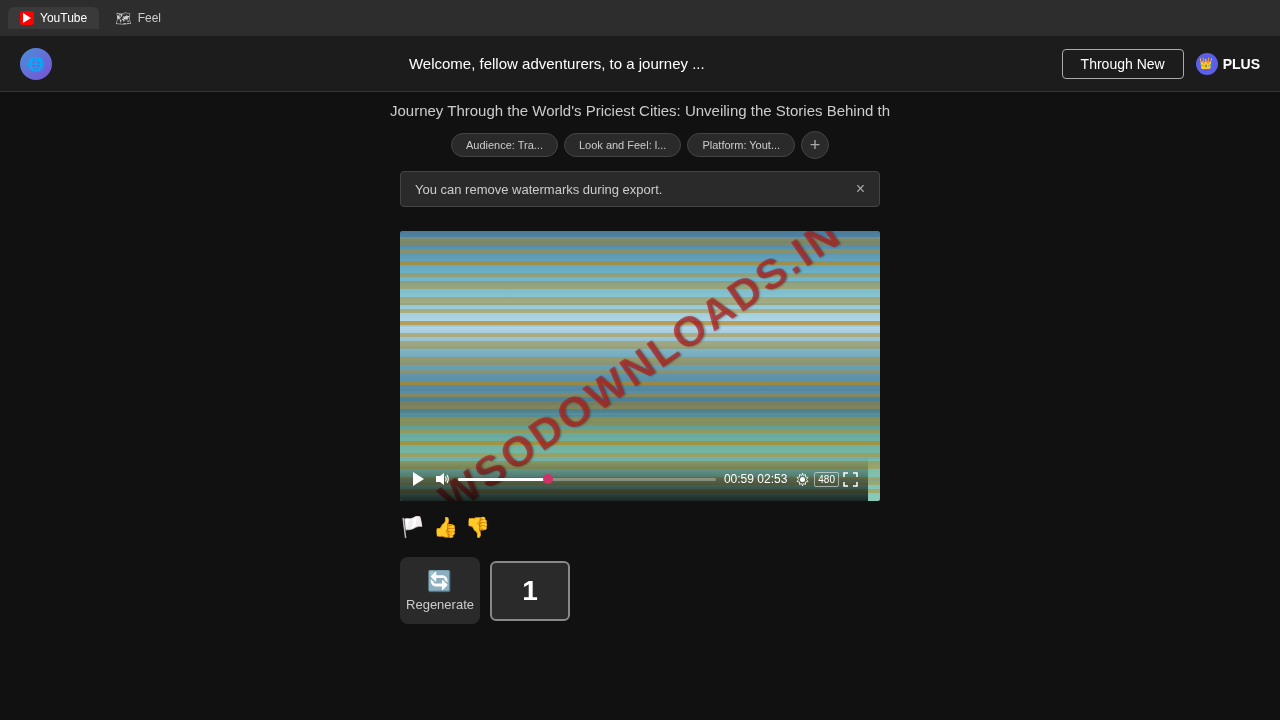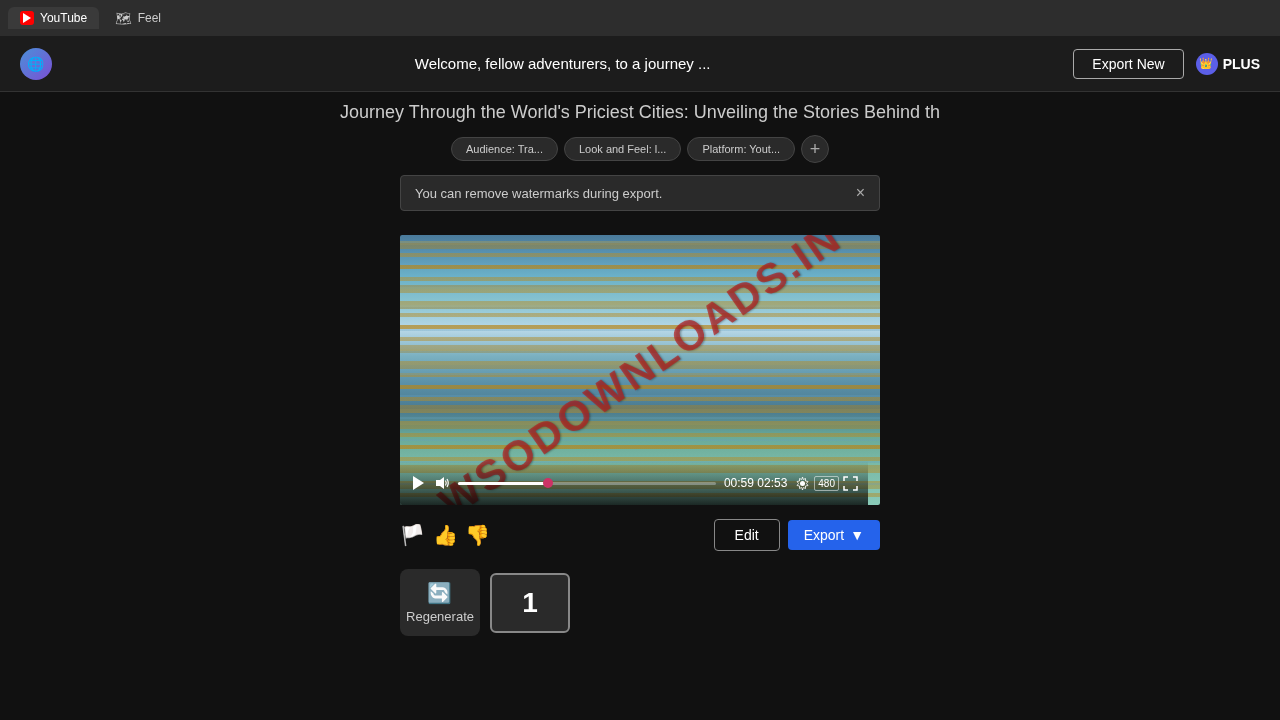--- a/index.html
+++ b/index.html
@@ -131,21 +131,21 @@
       max-width: 900px;
       display: flex;
       flex-direction: column;
       align-items: center;
       padding-top: 10px;
     }
 
     
     .project-title {
       color: #ccc;
-      font-size: 18px;
+      font-size: 15px;
       margin-bottom: 12px;
       text-align: center;
       padding: 0 20px;
     }
 
     
     .tags-bar {
       display: flex;
       align-items: center;
       gap: 6px;
@@ -437,21 +437,21 @@
 </div>
 
 <div class="app-container">
 
   <div class="header-bar">
     <div class="header-logo">
       <span>🌐</span>
     </div>
     <div class="header-title">Welcome, fellow adventurers, to a journey ...</div>
     <div class="header-actions">
-      <button class="create-new-btn">Export New</button>
+      <button class="create-new-btn">Through New</button>
       <div class="plus-badge">
         <div class="plus-icon">
           <span style="font-size:11px;">👑</span>
         </div>
         <span>PLUS</span>
       </div>
     </div>
   </div>
 
   <div class="content-area">
@@ -523,27 +523,20 @@
         </div>
       </div>
     </div>
 
     <div class="video-actions">
       <div class="reaction-btns">
         <button class="reaction-btn">🏳️</button>
         <button class="reaction-btn">👍</button>
         <button class="reaction-btn">👎</button>
       </div>
-      <div class="action-right-btns">
-        <button class="edit-btn">Edit</button>
-        <button class="export-btn">
-          <span>Export</span>
-          <span>▼</span>
-        </button>
-      </div>
     </div>
 
     <div class="thumbnail-row">
       <button class="regenerate-btn">
         <span class="regen-icon">🔄</span>
         <span>Regenerate</span>
       </button>
       <div class="thumb-item selected">
         <span>1</span>
       </div>

